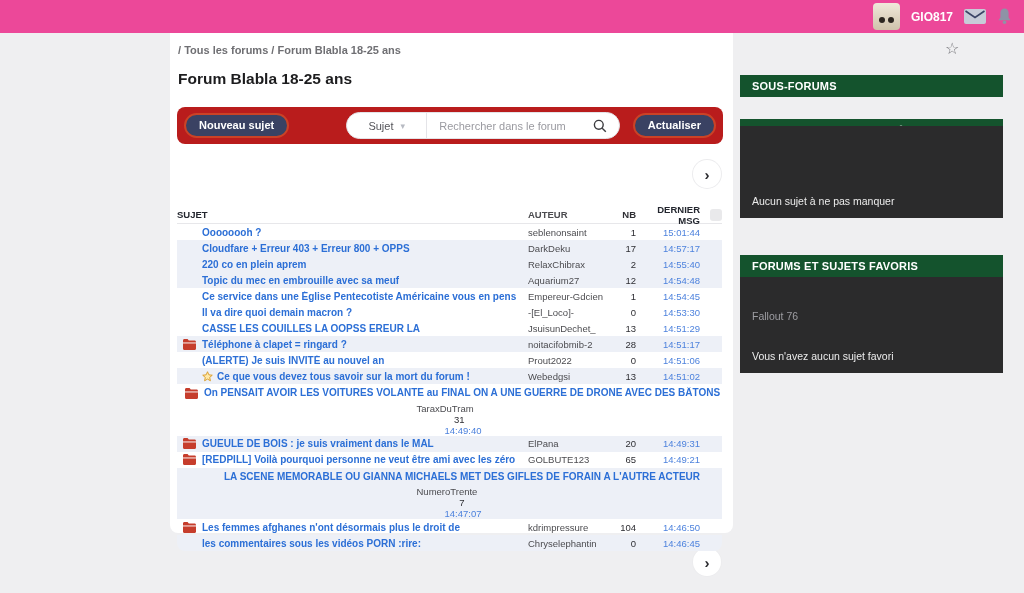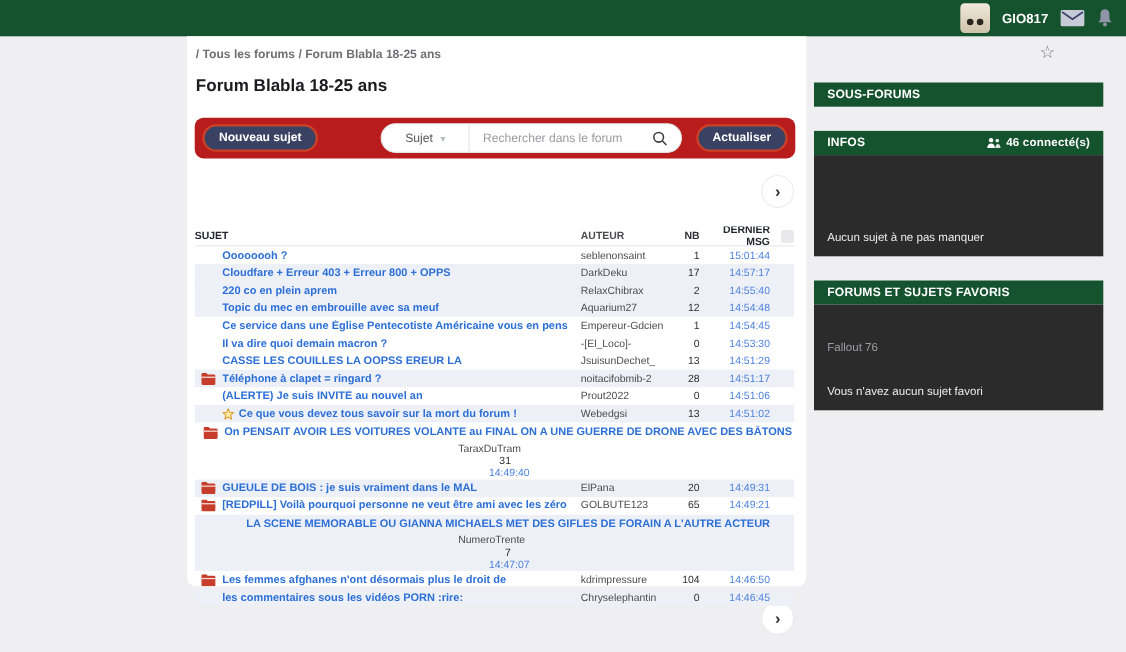--- a/index.html
+++ b/index.html
@@ -5,21 +5,21 @@
   * { margin:0; padding:0; box-sizing:border-box; }
   html,body { width:1024px; height:593px; overflow:hidden; }
   body {
     position:relative;
     background:#efeff1;
     font-family:"Liberation Sans", sans-serif;
     -webkit-font-smoothing:antialiased;
   }
 
   
-  .topbar { position:absolute; left:0; top:0; width:1024px; height:33px; background:#14532d; }
+  .topbar { position:absolute; left:0; top:0; width:1024px; height:33px; background:#ec4899; }
   .topbar-right { position:absolute; right:12px; top:0; height:33px; display:flex; align-items:center; gap:11px; }
   .avatar { width:27px; height:27px; border-radius:4px; background:linear-gradient(#f0e9da,#cfc3ab); position:relative; overflow:hidden; }
   .avatar::before, .avatar::after { content:""; position:absolute; width:6px; height:6px; border-radius:50%; background:#2c2620; top:14px; }
   .avatar::before { left:6px; } .avatar::after { right:6px; }
   .topbar-user { color:#fff; font-size:12px; font-weight:bold; }
 
   
   .content-col { position:absolute; left:170px; top:33px; width:563px; height:500px; background:#fff; border-radius:0 0 8px 8px; }
 
   .breadcrumb { position:absolute; left:178px; top:44px; font-size:11px; font-weight:bold; color:#6f6f73; }
@@ -66,21 +66,21 @@
   .c-nb { font-size:9.5px; color:#2e2e33; }
   .c-time { font-size:9.5px; color:#4d82dd; cursor:pointer; }
 
   
   .sb-bar { position:absolute; left:740px; width:263px; height:22px; background:#14532d; color:#fff; font-size:11px; font-weight:bold; display:flex; align-items:center; padding:0 12px; letter-spacing:0.2px; }
   .sb-bar-right { margin-left:auto; display:flex; align-items:center; gap:5px; font-size:10.5px; }
   .bar-subforums { top:75px; }
   .bar-infos { top:119px; }
   .bar-favorites { top:255px; }
   .sb-dark { position:absolute; left:740px; width:263px; background:#2b2b2c; }
-  .box-infos { top:141px; height:92px;text-align:right; }
+  .box-infos { top:126px; height:92px;text-align:right; }
   .box-favorites { top:277px; height:96px; }
   .sb-msg { position:absolute; left:12px; bottom:11px; color:#ececec; font-size:10.5px; }
   .sb-forum-link { position:absolute; left:12px; top:33px; color:#9d9da2; font-size:10.5px; cursor:pointer; }
 </style>
 </head>
 <body>
 
 <div class="topbar">
   <div class="topbar-right">
     <div class="avatar"></div>

